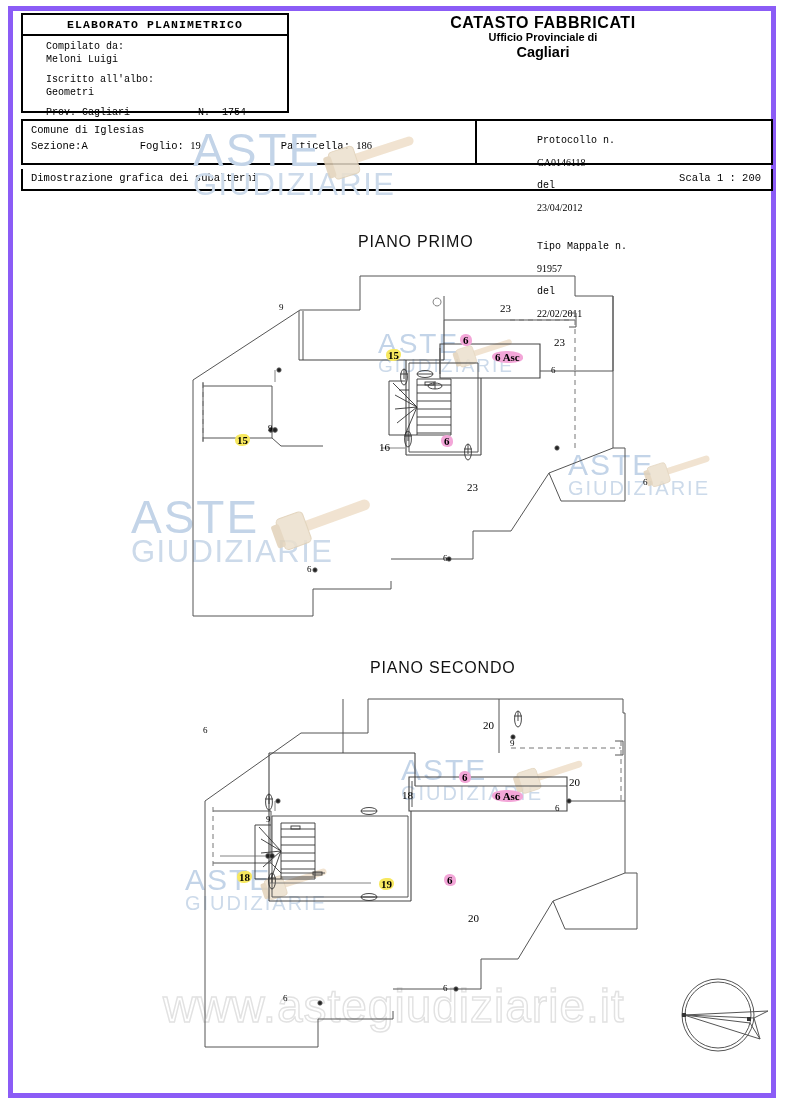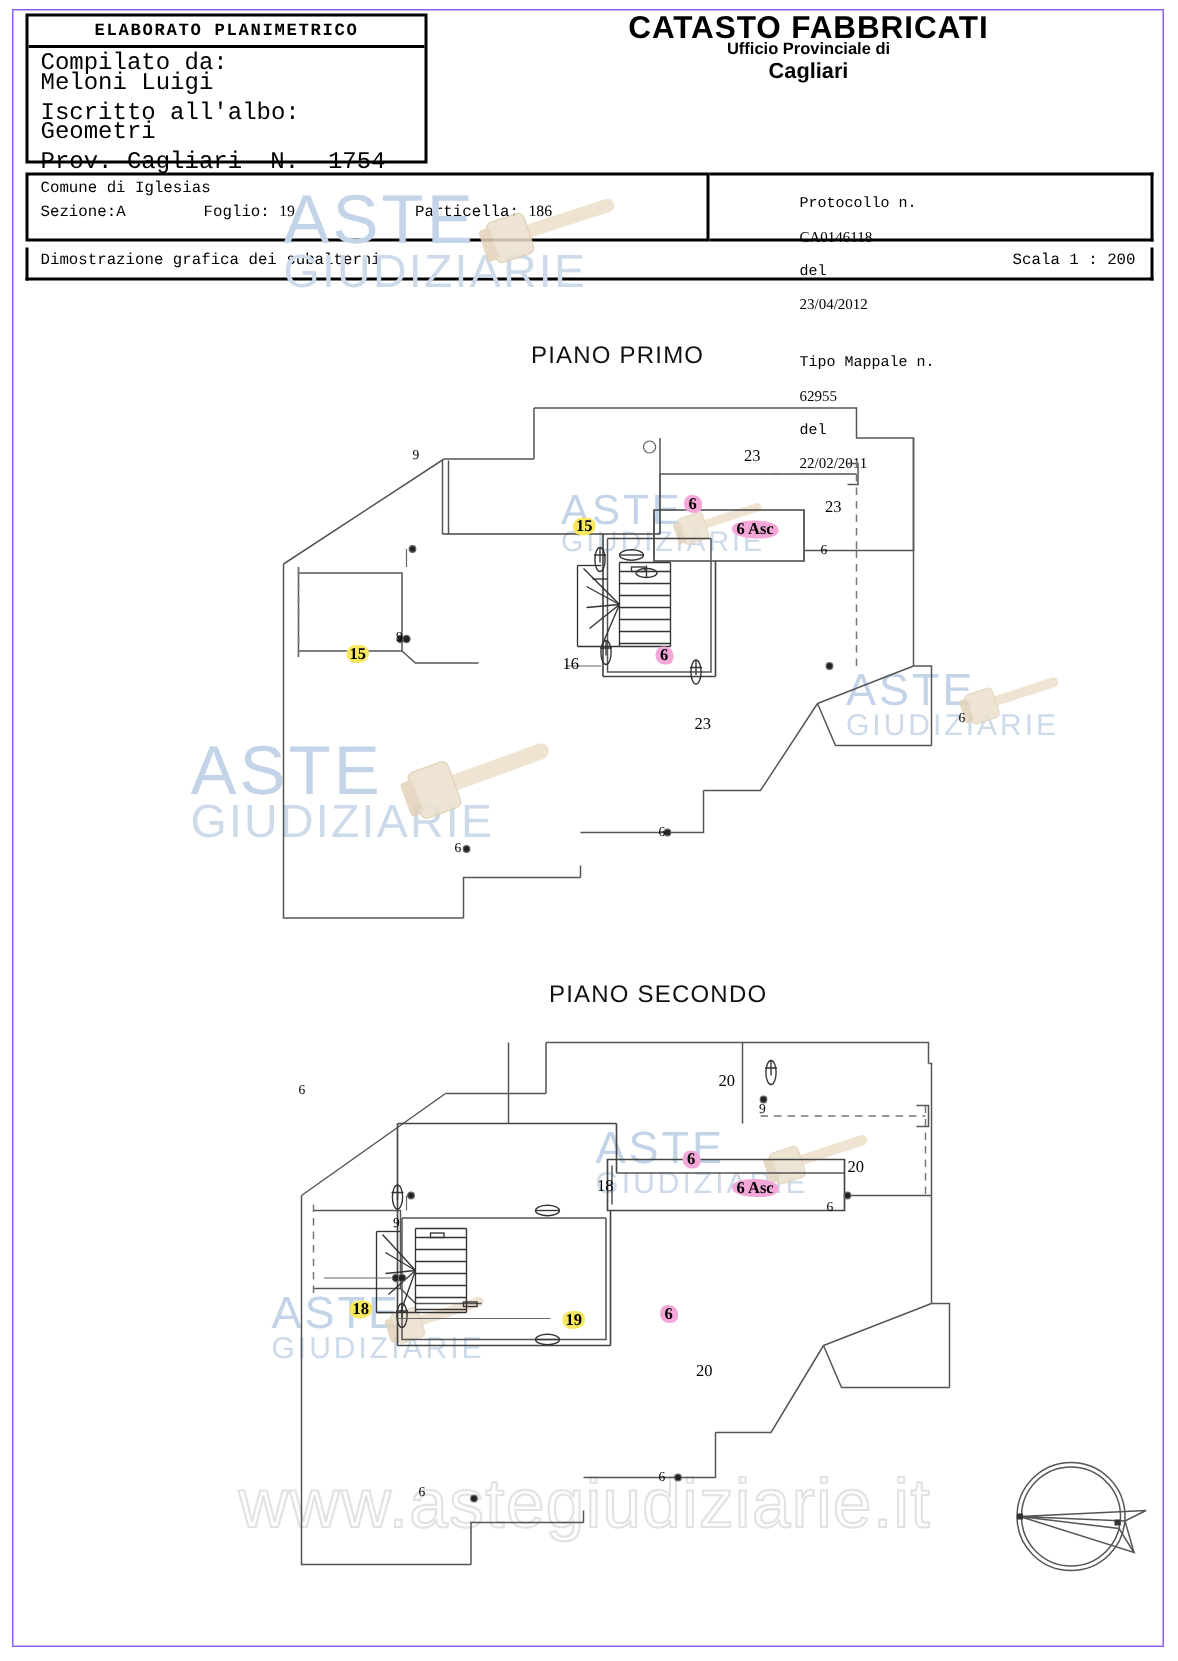--- a/index.html
+++ b/index.html
@@ -2,45 +2,45 @@
 <html><head>
 <meta charset="utf-8">
 <style>
   html,body{margin:0;padding:0;background:#ffffff;}
   body{
     width:785px;height:1107px;position:relative;overflow:hidden;
     font-family:"Liberation Sans",sans-serif;color:#000;
   }
   .page{
     position:absolute;left:8px;top:6px;width:768px;height:1092px;
-    border:1px solid #8b5cf6;box-sizing:border-box;background:#fff;
+    border:5px solid #8b5cf6;box-sizing:border-box;background:#fff;
   }
 
   
   .hdr{position:absolute;left:0;top:0;width:100%;height:104px;}
   .box-compilatore{
     position:absolute;left:8px;top:2px;width:268px;height:100px;
     border:2px solid #000;box-sizing:border-box;
     font-family:"Liberation Mono","DejaVu Sans Mono",monospace;
   }
   .box-compilatore .title{
     border-bottom:2px solid #000;text-align:center;font-weight:bold;
     font-size:11.5px;letter-spacing:1.1px;padding:3px 0 3px;
   }
-  .box-compilatore .body{padding:4px 8px 0;font-size:16px;line-height:13px;}
+  .box-compilatore .body{padding:4px 23px 0;font-size:10px;line-height:13px;}
   .cmp-row{white-space:pre;}
   .cmp-gap{height:7px;}
   .cmp-prov{display:flex;justify-content:space-between;padding-right:18px;}
 
   .agency{
     position:absolute;left:300px;top:4px;width:460px;text-align:center;
     line-height:15px;
   }
   .agency .l1{font-size:12.5px;font-weight:bold;}
-  .agency .l2{font-size:21px;font-weight:bold;letter-spacing:.6px;}
+  .agency .l2{font-size:16px;font-weight:bold;letter-spacing:.6px;}
   .agency .l3{font-size:11px;font-weight:bold;}
   .agency .l4{font-size:14.5px;font-weight:bold;}
 
   
   .infobar{position:absolute;left:8px;top:108px;width:632px;height:50px;}
   .ib-left{
     position:absolute;left:0;top:0;width:456px;height:46px;
     border:2px solid #000;box-sizing:border-box;
     font-family:"Liberation Mono","DejaVu Sans Mono",monospace;font-size:10.5px;
   }
@@ -165,21 +165,21 @@
         <span>&nbsp;</span>
         <span class="val">CA0146118</span>
         <span>&nbsp;</span>
         <span>del</span>
         <span>&nbsp;</span>
         <span class="val">23/04/2012</span>
       </div>
       <div class="r" style="padding-top:5px;">
         <span>Tipo Mappale n.</span>
         <span>&nbsp;</span>
-        <span class="val">62955</span>
+        <span class="val">91957</span>
         <span style="display:inline-block;width:38px;"></span>
         <span>del</span>
         <span>&nbsp;</span>
         <span class="val">22/02/2011</span>
       </div>
     </div>
   </div>
 
   <div class="infobar2">
     <span class="dim">Dimostrazione grafica dei subalterni</span>

